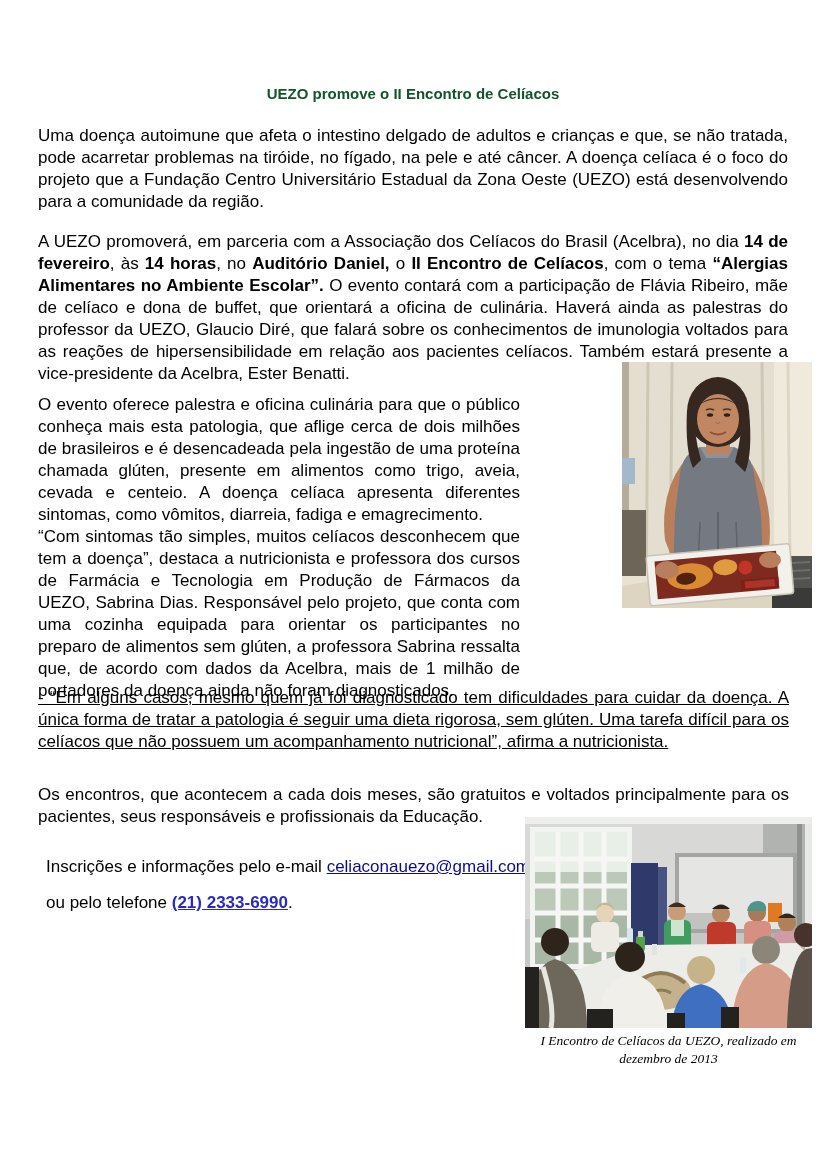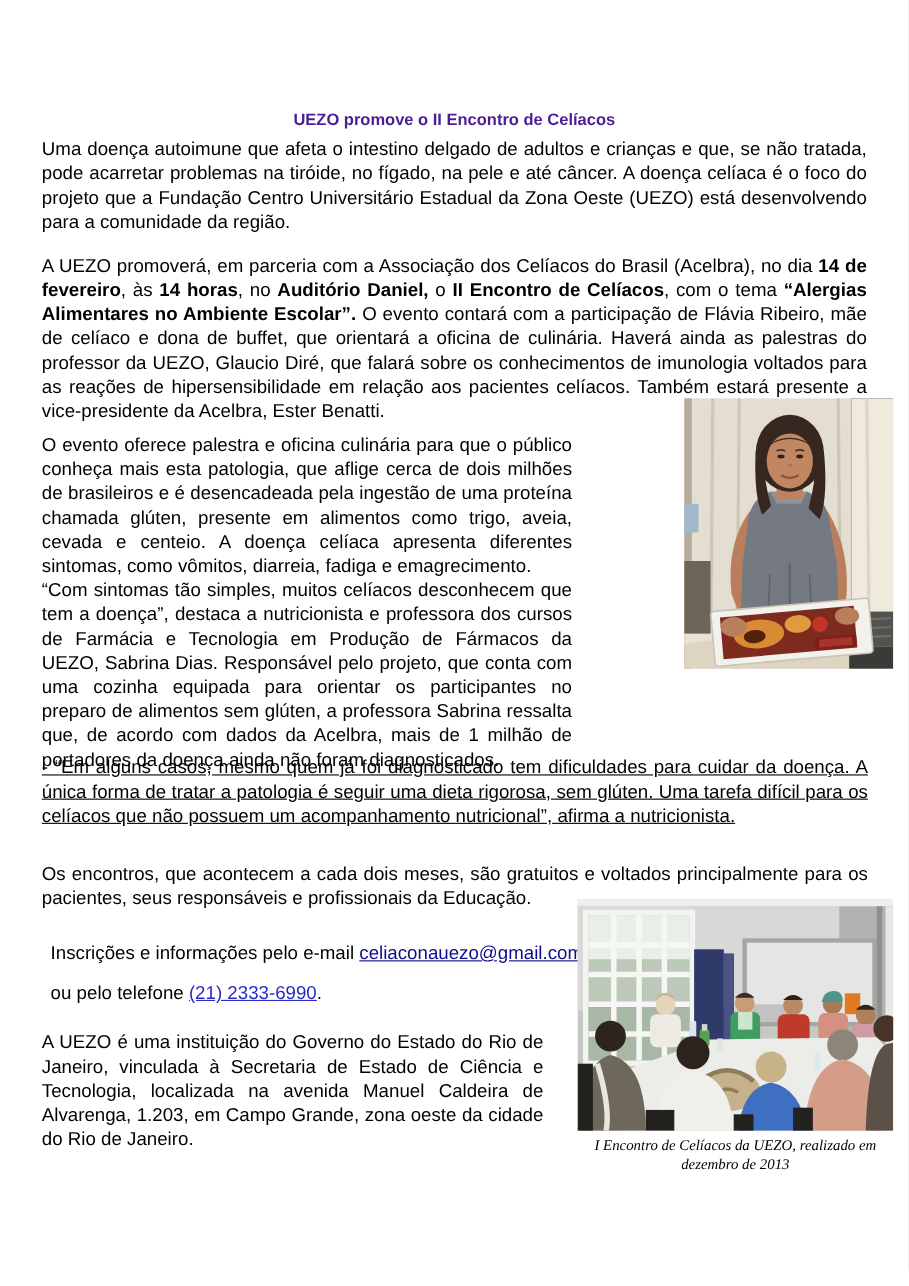--- a/index.html
+++ b/index.html
@@ -43,40 +43,39 @@
     font-size:13.5px;line-height:18px;
     text-align:center;
     color:#000;
   }
 </style>
 </head>
 <body>
 
 <div class="page">
 
-  <div class="doc-title" style="color: #4c1d95; margin-top: 16px;">UEZO promove o II Encontro de Celíacos</div>
+  <div class="doc-title" style="color: #14532d;">UEZO promove o II Encontro de Celíacos</div>
 
   <p class="para" id="p1">Uma doença autoimune que afeta o intestino delgado de adultos e crianças e que, se não tratada, pode acarretar problemas na tiróide, no fígado, na pele e até câncer. A doença celíaca é o foco do projeto que a Fundação Centro Universitário Estadual da Zona Oeste (UEZO) está desenvolvendo para a comunidade da região.</p>
 
   <p class="para" id="p2"><span>A UEZO promoverá, em parceria com a Associação dos Celíacos do Brasil (Acelbra), no dia </span><b>14 de fevereiro</b><span>, às </span><b>14 horas</b><span>, no </span><b>Auditório Daniel,</b><span> o </span><b>II Encontro de Celíacos</b><span>, com o tema </span><b>“Alergias Alimentares no Ambiente Escolar”.</b><span> O evento contará com a participação de Flávia Ribeiro, mãe de celíaco e dona de buffet, que orientará a oficina de culinária. Haverá ainda as palestras do professor da UEZO, Glaucio Diré, que falará sobre os conhecimentos de imunologia voltados para as reações de hipersensibilidade em relação aos pacientes celíacos. Também estará presente a vice-presidente da Acelbra, Ester Benatti.</span></p>
 
   <p class="para" id="p3">O evento oferece palestra e oficina culinária para que o público conheça mais esta patologia, que aflige cerca de dois milhões de brasileiros e é desencadeada pela ingestão de uma proteína chamada glúten, presente em alimentos como trigo, aveia, cevada e centeio. A doença celíaca apresenta diferentes sintomas, como vômitos, diarreia, fadiga e emagrecimento.</p>
 
   <p class="para" id="p4">“Com sintomas tão simples, muitos celíacos desconhecem que tem a doença”, destaca a nutricionista e professora dos cursos de Farmácia e Tecnologia em Produção de Fármacos da UEZO, Sabrina Dias. Responsável pelo projeto, que conta com uma cozinha equipada para orientar os participantes no preparo de alimentos sem glúten, a professora Sabrina ressalta que, de acordo com dados da Acelbra, mais de 1 milhão de portadores da doença ainda não foram diagnosticados.</p>
 
   <p class="para" id="p5">- “Em alguns casos, mesmo quem já foi diagnosticado tem dificuldades para cuidar da doença. A única forma de tratar a patologia é seguir uma dieta rigorosa, sem glúten. Uma tarefa difícil para os celíacos que não possuem um acompanhamento nutricional”, afirma a nutricionista.</p>
 
   <p class="para" id="p6">Os encontros, que acontecem a cada dois meses, são gratuitos e voltados principalmente para os pacientes, seus responsáveis e profissionais da Educação.</p>
 
   <p class="para" id="p7">
     <span>Inscrições e informações pelo e-mail </span><a class="doclink" id="email-link" style="color: rgb(11, 11, 143);">celiaconauezo@gmail.com</a><br>
-    <span>ou pelo telefone </span><a class="doclink" id="phone-link" style="color: rgb(41, 41, 196);">(21) 2333-6990</a><span>.</span>
+    <span>ou pelo telefone </span><a class="doclink" id="phone-link" style="color: rgb(41, 41, 196); font-weight: bold;">(21) 2333-6990</a><span>.</span>
   </p>
 
-  <p class="para" id="p8">A UEZO é uma instituição do Governo do Estado do Rio de Janeiro, vinculada à Secretaria de Estado de Ciência e Tecnologia, localizada na avenida Manuel Caldeira de Alvarenga, 1.203, em Campo Grande, zona oeste da cidade do Rio de Janeiro.</p>
 
   <figure id="fig-sabrina">
     <svg width="190" height="246" viewBox="0 0 190 246">
 
       <rect width="190" height="246" fill="#e4ded1"></rect>
       <rect x="0" y="0" width="7" height="246" fill="#b5ac9b"></rect>
       <g stroke="#cfc7b5" stroke-width="3">
         <line x1="26" y1="0" x2="24" y2="246"></line>
         <line x1="50" y1="0" x2="48" y2="246"></line>
         <line x1="140" y1="0" x2="142" y2="210"></line>

